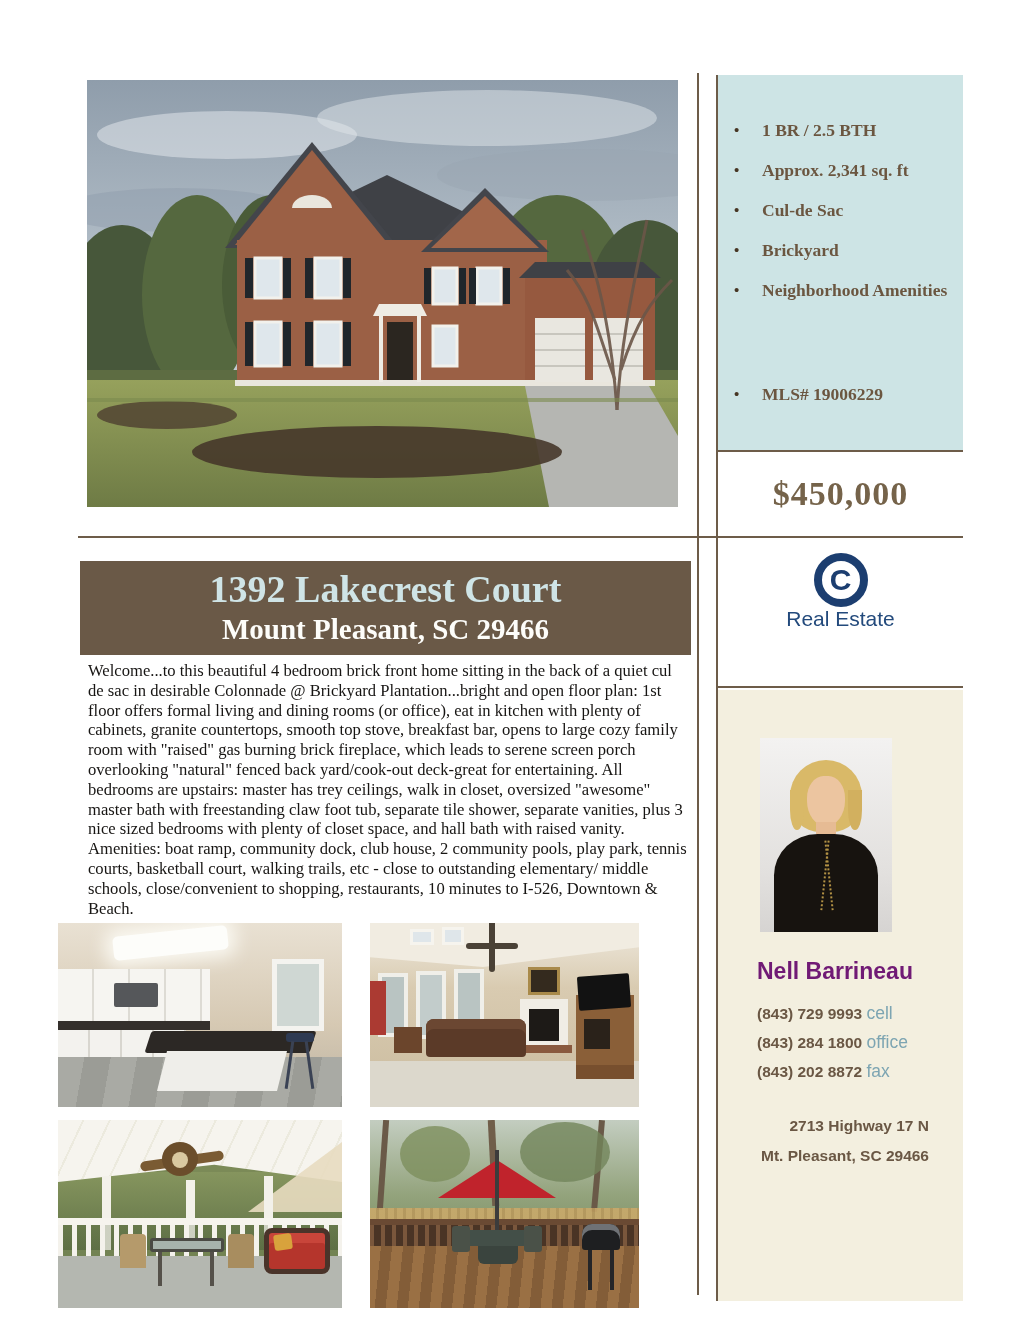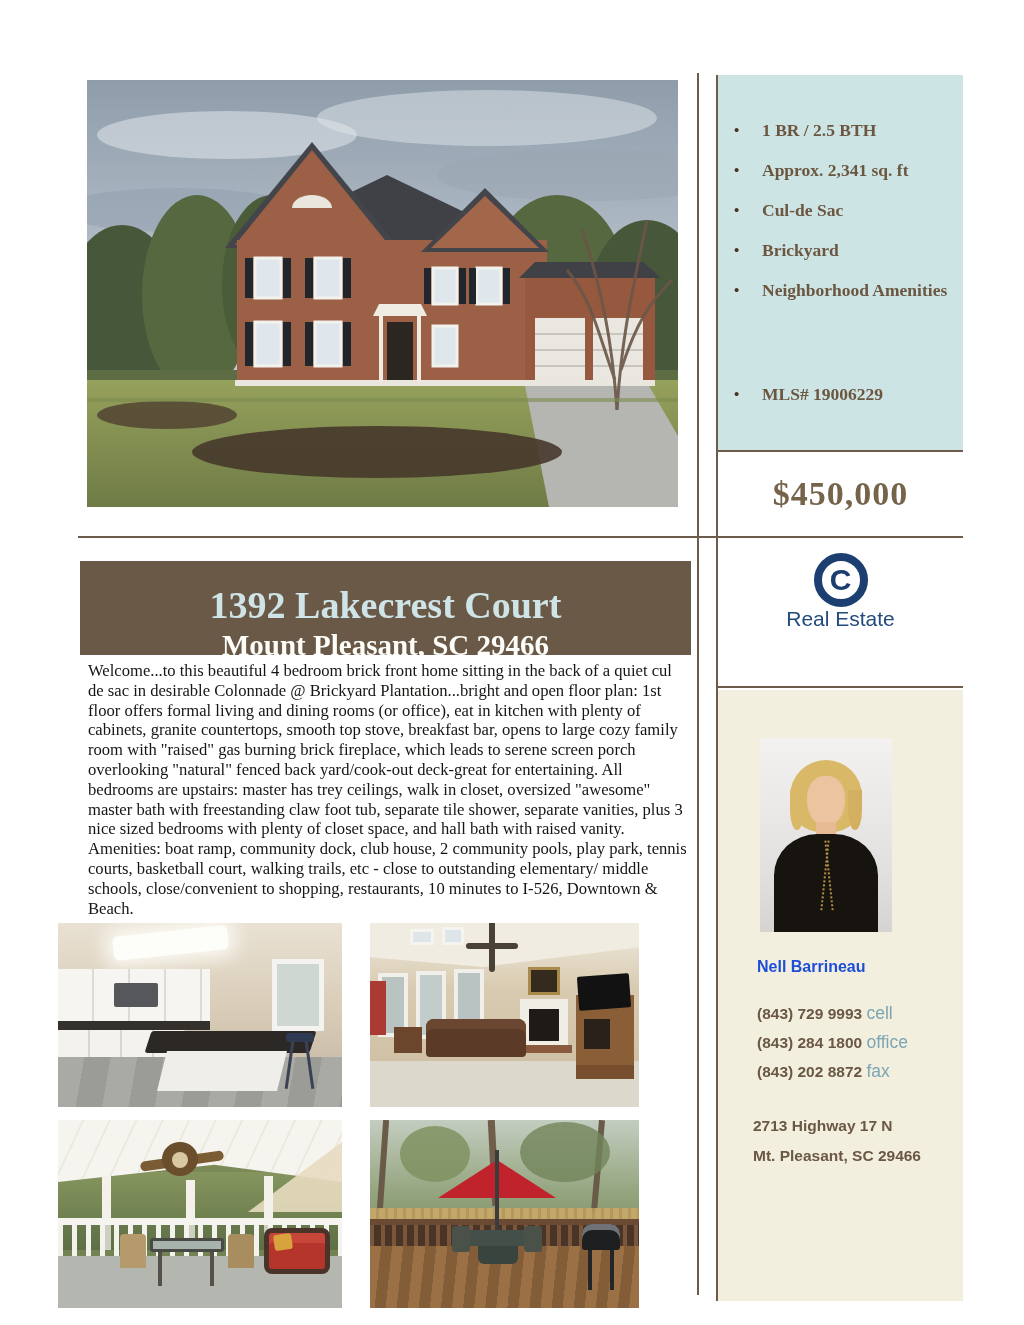--- a/index.html
+++ b/index.html
@@ -10,21 +10,21 @@
 
   
   .v-divider        { position:absolute; left:697px; top:73px;  width:2px; height:1222px; background:#6d5c49; }
   .v-sidebar-border { position:absolute; left:716px; top:75px;  width:2px; height:1226px; background:#6d5c49; }
   .h-line-full      { position:absolute; left:78px;  top:536px; width:885px; height:2px;  background:#6d5c49; }
 
   
   .main-photo { position:absolute; left:87px; top:80px; width:591px; height:427px; overflow:hidden; }
 
   
-  .banner { position:absolute; left:80px; top:561px; width:611px; height:94px; background:#6a5947; text-align:center; padding-top:21px; }
+  .banner { position:absolute; left:80px; top:561px; width:611px; height:94px; background:#6a5947; text-align:center; padding-top:5px; }
   .banner-title    { font-family:"Liberation Serif",serif; font-weight:bold; font-size:38px; line-height:46px; color:#cfe4e6; }
   .banner-subtitle { font-family:"Liberation Serif",serif; font-weight:bold; font-size:29px; line-height:34px; color:#fdfdfa; }
 
   
   .description { position:absolute; left:88px; top:661px; width:600px; font-family:"Liberation Serif",serif; font-size:16.6px; line-height:19.8px; color:#171513; }
 
   
   .features-box { position:absolute; left:718px; top:75px; width:245px; height:377px; background:#cde4e5; border-bottom:2px solid #6d5c49; padding:46px 8px 0 16px; }
   .feature-item { display:flex; align-items:flex-start; margin-bottom:22px; font-family:"Liberation Serif",serif; font-weight:bold; font-size:17.5px; line-height:18px; color:#6b5640; }
   .feature-item.mls { margin-top:86px; }
@@ -36,25 +36,25 @@
 
   
   .brand-box { position:absolute; left:718px; top:538px; width:245px; height:150px; border-bottom:2px solid #6d5c49; text-align:center; padding-top:15px; }
   .brand-mark { display:inline-block; width:54px; height:54px; border:8px solid #1c3e70; border-radius:50%; color:#1c3e70; font-weight:bold; font-size:30px; line-height:38px; text-align:center; }
   .brand-name { margin-top:3px; font-weight:bold; font-size:26px; line-height:28px; color:#1c3e70; letter-spacing:0.5px; }
   .brand-sub  { font-size:21px; line-height:23px; color:#234a7c; }
 
   
   .agent-box { position:absolute; left:718px; top:690px; width:245px; height:611px; background:#f3efdf; }
   .agent-photo { position:absolute; left:42px; top:48px; width:132px; height:194px; overflow:hidden; }
-  .agent-name { position:absolute; left:39px; top:268px; font-weight:bold; font-size:16px; color:#1d4ed8; }
+  .agent-name { position:absolute; left:39px; top:268px; font-weight:bold; font-size:23px; color:#701a75; }
   .agent-phones { position:absolute; left:39px; top:314px; }
   .phone-row { margin-bottom:10px; font-weight:bold; font-size:15.5px; line-height:19px; color:#6a5744; white-space:nowrap; }
   .phone-label { font-weight:normal; font-size:17.5px; color:#7da5b2; }
-  .agent-address { position:absolute; left:35px; top:421px; font-weight:bold; font-size:15.5px; line-height:30px; color:#6a5744; }
+  .agent-address { position:absolute; left:43px; top:421px; font-weight:bold; font-size:15.5px; line-height:30px; color:#6a5744;text-align:right; }
 
   
   .photo { position:absolute; overflow:hidden; }
   .ph-kitchen { left:58px;  top:923px;  width:284px; height:184px; background:linear-gradient(180deg,#e9e1d3 0%,#d6c9b3 55%,#bbb2a2 100%); }
   .ph-living  { left:370px; top:923px;  width:269px; height:184px; background:linear-gradient(180deg,#efeadf 0%,#d9cbb1 35%,#cabb9e 100%); }
   .ph-porch   { left:58px;  top:1120px; width:284px; height:188px; background:#7b8a57; }
   .ph-deck    { left:370px; top:1120px; width:269px; height:188px; background:linear-gradient(180deg,#c3cdc0 0%,#93a37c 40%,#75875c 75%,#6c7d53 100%); }
 </style>
 </head>
 <body>

